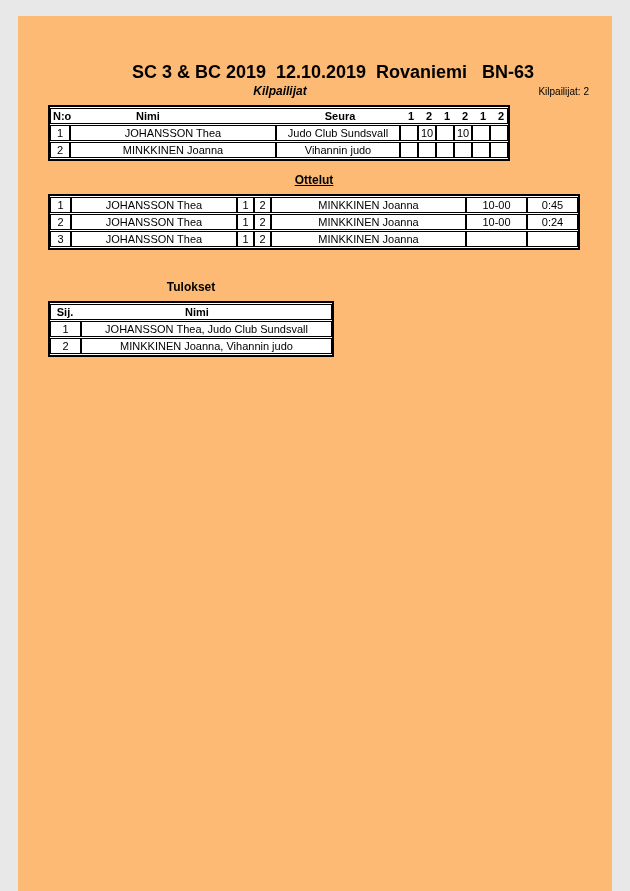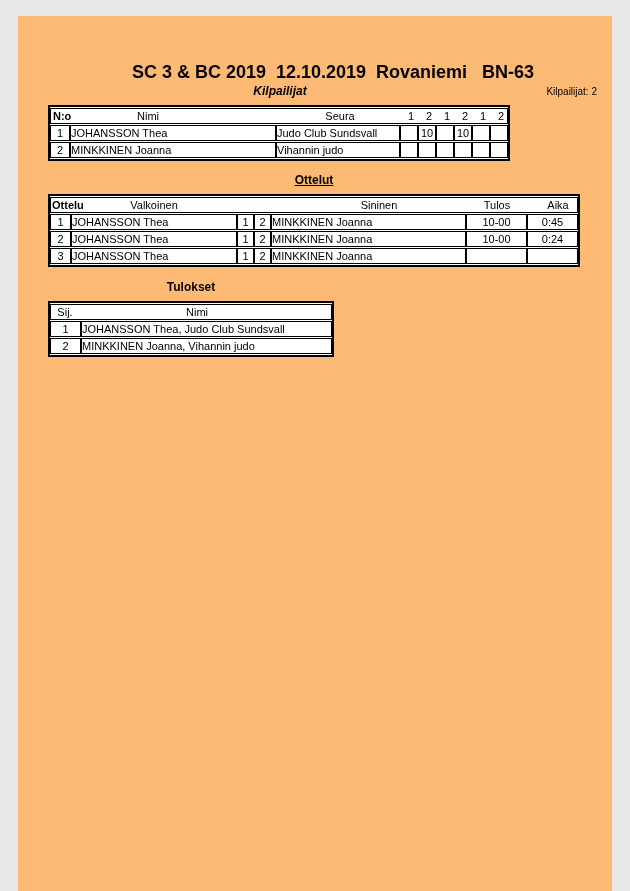--- a/index.html
+++ b/index.html
@@ -11,37 +11,37 @@
   }
   .doc-title {
     position:absolute; top:46px; left:0; width:630px;
     text-align:center; font-size:18px; font-weight:bold; white-space:pre;
   }
   .sub-heading {
     position:absolute; transform:translateX(-50%);
     font-size:12px; font-weight:bold; white-space:nowrap;
   }
   .note {
-    position:absolute; top:70px; right:15px; font-size:10px; white-space:nowrap;
+    position:absolute; top:70px; right:23px; font-size:10px; white-space:nowrap;
   }
   .t1wrap { position:absolute; left:30px; top:89px; display:flex; gap:5px; align-items:flex-start; }
   table.tbl {
     border-collapse:separate; border-spacing:0 1px;
     border:2px solid #000; table-layout:fixed; background:#fff;
   }
   table.tbl td {
     border:1px solid #000; box-sizing:border-box;
     height:16px; line-height:14px; padding:0;
     overflow:hidden; white-space:nowrap; font-size:11px;
   }
   td.hcell { position:relative; font-weight:bold;text-align:center; }
   .hl { position:absolute; top:50%; transform:translateY(-50%); font-weight:bold; white-space:nowrap; }
-  .hc { position:absolute; top:50%; transform:translate(-50%,-50%); font-weight:normal; white-space:nowrap; }
+  .hc { position:absolute; top:50%; transform:translate(-50%,-50%); font-weight:bold; white-space:nowrap; }
   td.c { text-align:center; }
-  td.l { text-align:left; padding-left:6px; }
+  td.l { text-align:center; padding-left:6px; }
   .abs { position:absolute; }
 </style>
 </head>
 <body>
 
 <div class="page">
 
   <div class="doc-title">SC 3 &amp; BC 2019  12.10.2019  Rovaniemi   BN-63</div>
   <div class="sub-heading" style="left:262px; top:68px;font-style:italic;">Kilpailijat</div>
   <div class="note">Kilpailijat: 2</div>
@@ -106,29 +106,20 @@
     <colgroup>
       <col style="width:21px">
         <col style="width:166px">
         <col style="width:17px">
         <col style="width:17px">
       <col style="width:195px">
         <col style="width:61px">
         <col style="width:51px">
     </colgroup>
     <tbody>
-        <tr>
-      <td class="hcell" colspan="7">
-        <span class="hl" style="left:1px">Ottelu</span>
-        <span class="hc" style="left:103px">Valkoinen</span>
-        <span class="hc" style="left:328px">Sininen</span>
-        <span class="hc" style="left:446px">Tulos</span>
-        <span class="hc" style="left:507px">Aika</span>
-      </td>
-    </tr>
     <tr>
       <td class="c">1</td>
       <td class="l">JOHANSSON Thea</td>
       <td class="c">1</td>
       <td class="c">2</td>
       <td class="l">MINKKINEN Joanna</td>
       <td class="c">10-00</td>
       <td class="c">0:45</td>
     </tr>
     <tr>

